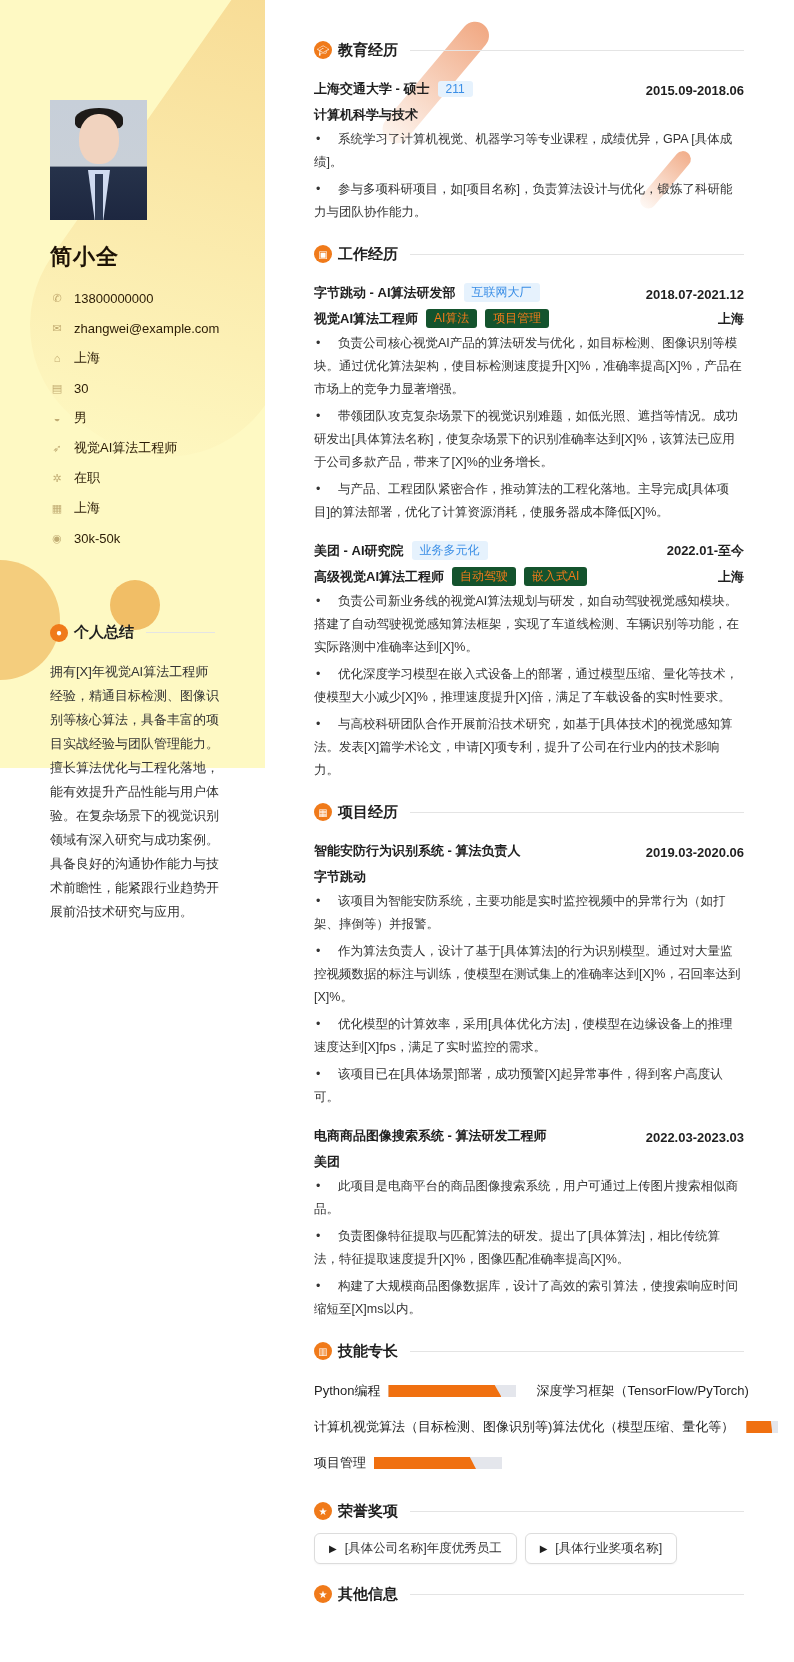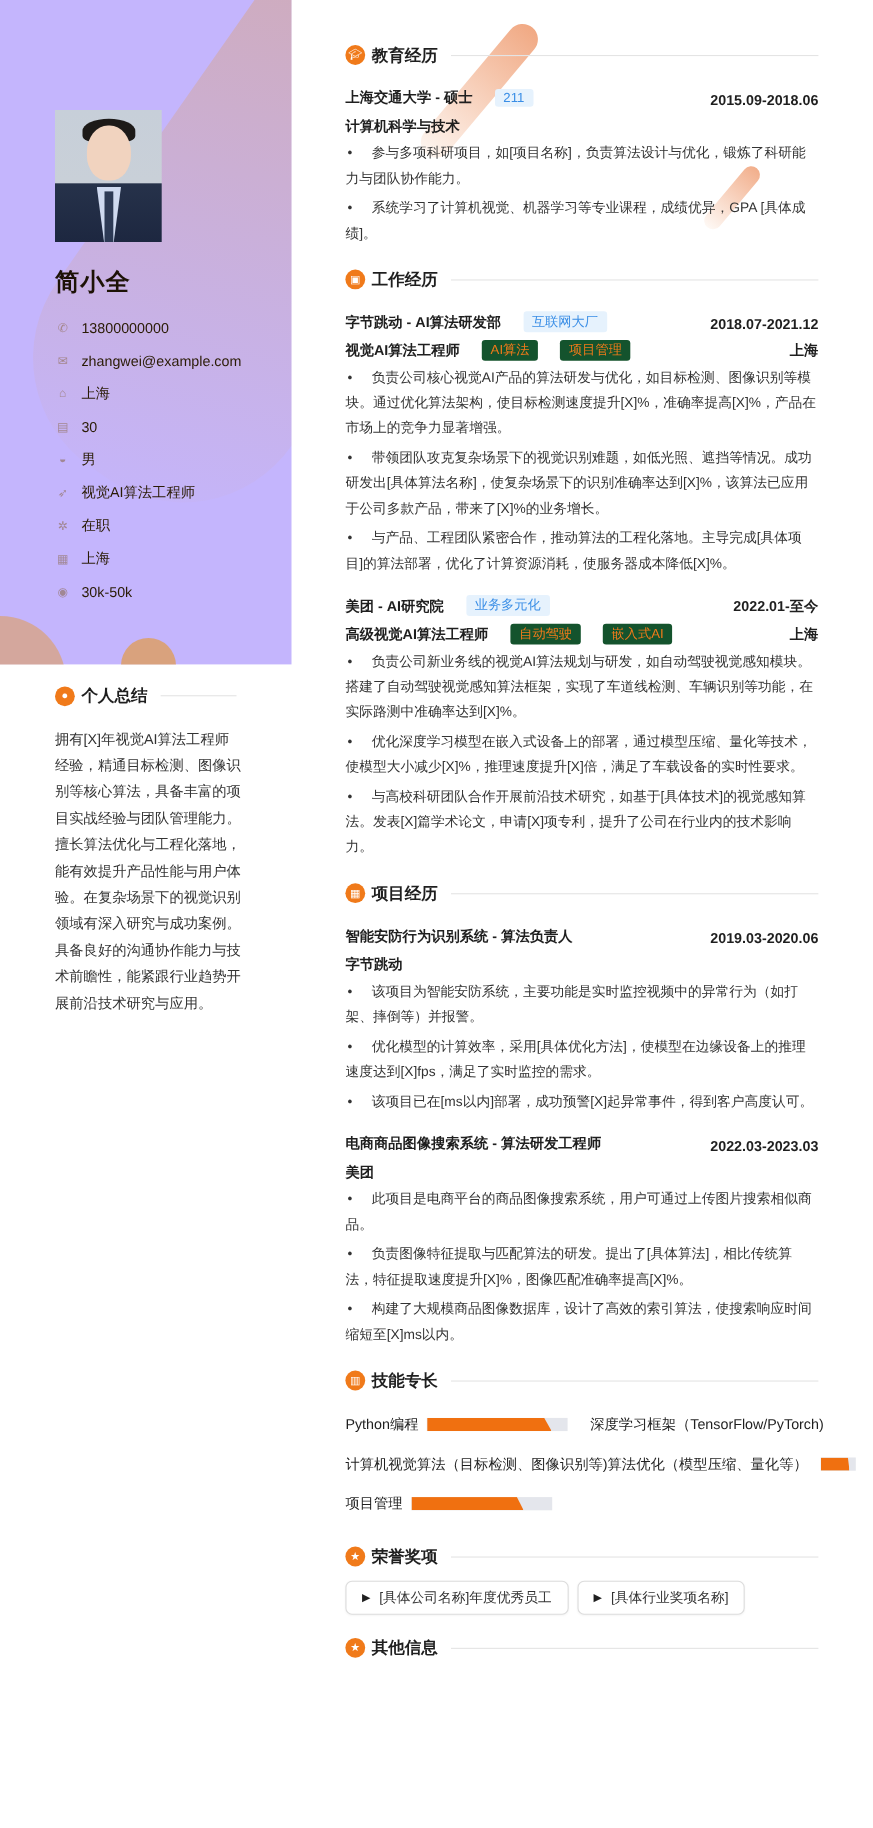--- a/index.html
+++ b/index.html
@@ -1,22 +1,22 @@
 <!DOCTYPE html>
 <html><head>
 <meta charset="utf-8">
 <style>
   * { box-sizing: border-box; margin: 0; padding: 0; }
   html, body { width: 794px; height: 1662px; background: #ffffff; overflow: hidden; }
   body { font-family: "Liberation Sans", "DejaVu Sans", sans-serif; color: #1f1f1f; position: relative; }
 
   
   .sidebar-top {
-    position: absolute; left: 0; top: 0; width: 265px; height: 604px;
-    background: #c4b5fd; overflow: hidden;
+    position: absolute; left: 0; top: 0; width: 265px; height: 768px;
+    background: #fef9c3; overflow: hidden;
   }
   .sidebar-top .wave1 {
     position: absolute; left: 120px; top: -80px; width: 260px; height: 560px;
     background: linear-gradient(160deg, rgba(232,150,40,0.35), rgba(232,150,40,0.0));
     transform: rotate(35deg); border-radius: 120px;
   }
   .sidebar-top .wave2 {
     position: absolute; left: -60px; top: 560px; width: 120px; height: 120px;
     border-radius: 50%; background: rgba(232,150,40,0.45);
   }
@@ -79,21 +79,21 @@
     background: linear-gradient(180deg, rgba(236,140,90,0.7), rgba(245,190,150,0.1));
     border-radius: 8px; transform: rotate(40deg); transform-origin: top center;
   }
   .main { position: absolute; left: 314px; top: 38px; width: 430px; }
   .section { margin-bottom: 18px; }
   .section-head { display: flex; align-items: center; height: 24px; margin-bottom: 10px; }
   .row { display: flex; align-items: flex-end; justify-content: space-between; height: 26px; }
   .row-left { display: flex; align-items: center; font-size: 13px; font-weight: bold; color: #1f1f1f; }
   .row-right { font-size: 13px; font-weight: bold; color: #1f1f1f; }
   .tag {
-    display: inline-block; font-size: 12px; font-weight: normal; padding: 1px 8px; margin-left: 20px; border-radius: 3px;
+    display: inline-block; font-size: 12px; font-weight: normal; padding: 1px 8px; margin-left: 8px; border-radius: 3px;
   }
   .tag.blue { background: #e6f2fd; color: #3a8ee6; }
   .tag.orange { background: #14532d; color: #f07a1a; }
   .bullets { list-style: none; font-size: 12.5px; color: #333; line-height: 23px; margin-top: 4px; margin-bottom: 8px; }
   .bullets li { margin-bottom: 4px; }
   .bullets li::before { content: "•"; display: inline-block; width: 22px; padding-left: 2px; }
   .entry { margin-bottom: 10px; }
 
   .skills { font-size: 13px; color: #1f1f1f; }
   .skill-row { display: flex; align-items: center; height: 36px; }
@@ -191,22 +191,22 @@
         <div class="row-left">
           <span>上海交通大学 - 硕士</span>
           <span class="tag blue">211</span>
         </div>
         <div class="row-right">2015.09-2018.06</div>
       </div>
       <div class="row">
           <div class="row-left">计算机科学与技术</div>
         </div>
       <ul class="bullets">
+        <li>系统学习了计算机视觉、机器学习等专业课程，成绩优异，GPA [具体成绩]。</li>
         <li>参与多项科研项目，如[项目名称]，负责算法设计与优化，锻炼了科研能力与团队协作能力。</li>
-        <li>系统学习了计算机视觉、机器学习等专业课程，成绩优异，GPA [具体成绩]。</li>
       </ul>
     </div>
   </div>
 
   <div class="section">
     <div class="section-head">
       <span class="sec-icon">▣</span>
       <span class="sec-title">工作经历</span>
       <span class="sec-line"></span>
     </div>
@@ -268,22 +268,23 @@
     <div class="entry">
       <div class="row">
         <div class="row-left">智能安防行为识别系统 - 算法负责人</div>
         <div class="row-right">2019.03-2020.06</div>
       </div>
       <div class="row">
           <div class="row-left">字节跳动</div>
         </div>
       <ul class="bullets">
         <li>该项目为智能安防系统，主要功能是实时监控视频中的异常行为（如打架、摔倒等）并报警。</li>
+        <li>作为算法负责人，设计了基于[具体算法]的行为识别模型。通过对大量监控视频数据的标注与训练，使模型在测试集上的准确率达到[X]%，召回率达到[X]%。</li>
         <li>优化模型的计算效率，采用[具体优化方法]，使模型在边缘设备上的推理速度达到[X]fps，满足了实时监控的需求。</li>
-        <li>该项目已在[ms以内]部署，成功预警[X]起异常事件，得到客户高度认可。</li>
+        <li>该项目已在[具体场景]部署，成功预警[X]起异常事件，得到客户高度认可。</li>
       </ul>
     </div>
 
     <div class="entry">
       <div class="row">
         <div class="row-left">电商商品图像搜索系统 - 算法研发工程师</div>
         <div class="row-right">2022.03-2023.03</div>
       </div>
       <div class="row">
           <div class="row-left">美团</div>

